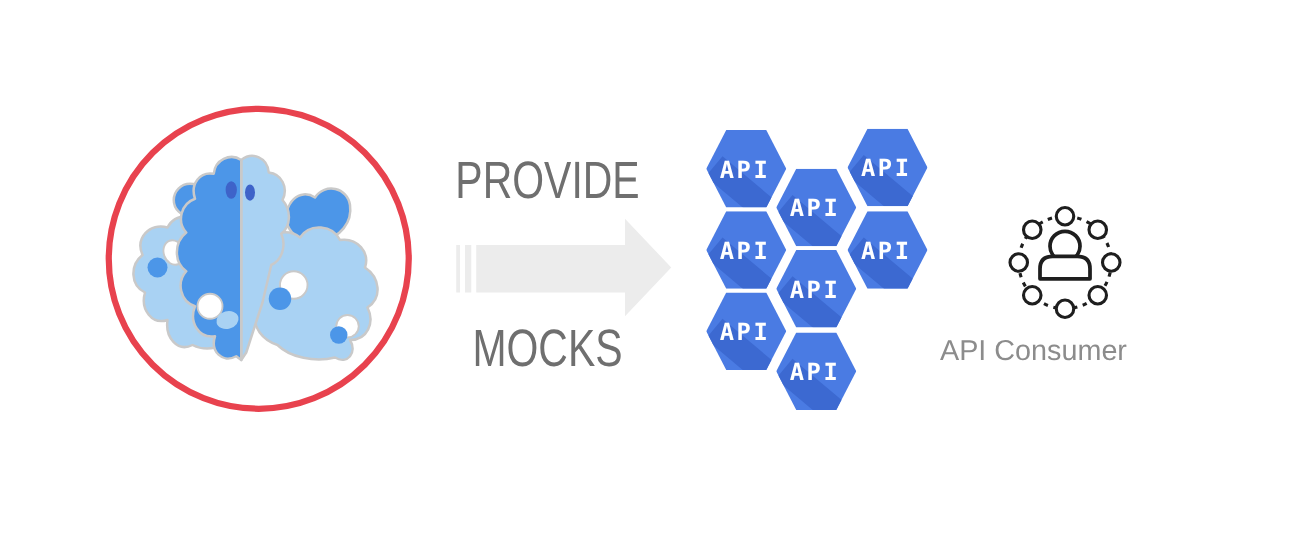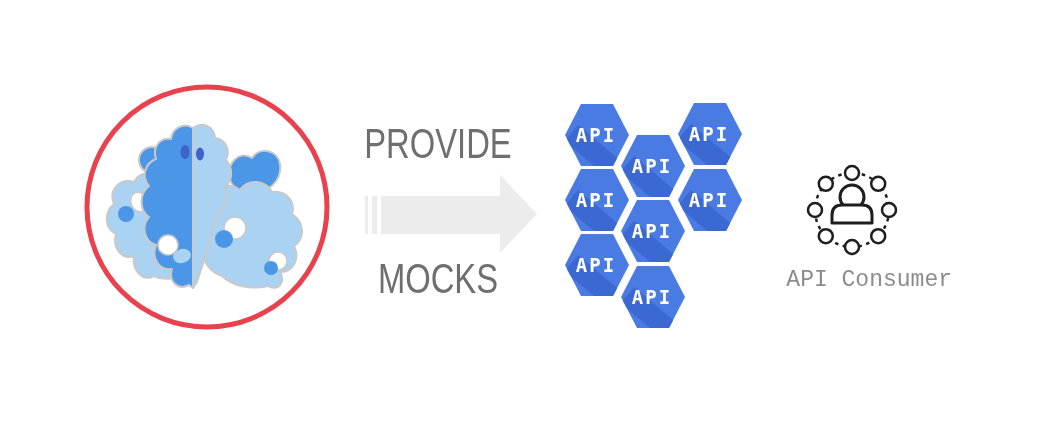--- a/index.html
+++ b/index.html
@@ -13,22 +13,22 @@
   
   .flow-label{
     position:absolute;width:220px;text-align:center;
     color:var(--title-gray);font-size:42px;font-weight:300;line-height:1;
     transform:scaleX(.78);letter-spacing:0;
   }
   .flow-label.provide{left:328px;top:123px;}
   .flow-label.mocks{left:328px;top:258px;}
   
   .consumer-caption{
-    position:absolute;left:752px;top:267px;width:200px;text-align:right;
-    color:var(--caption-gray);font-size:23px;font-weight:300;font-family:Liberation Mono, monospace;
+    position:absolute;left:752px;top:267px;width:200px;text-align:left;
+    color:var(--caption-gray);font-size:23px;font-weight:300;
   }
   
   .hex-cluster{position:absolute;left:563px;top:101px;width:181px;height:229px;text-align:right;}
   .hex{position:absolute;}
   .hex-body{fill:var(--hex-fill);}
   .hex-shadow{fill:var(--hex-shadow);}
   .hex-text{
     fill:#ffffff;font-family:"DejaVu Sans Mono",monospace;
     font-size:19px;font-weight:bold;letter-spacing:2px;
   }

